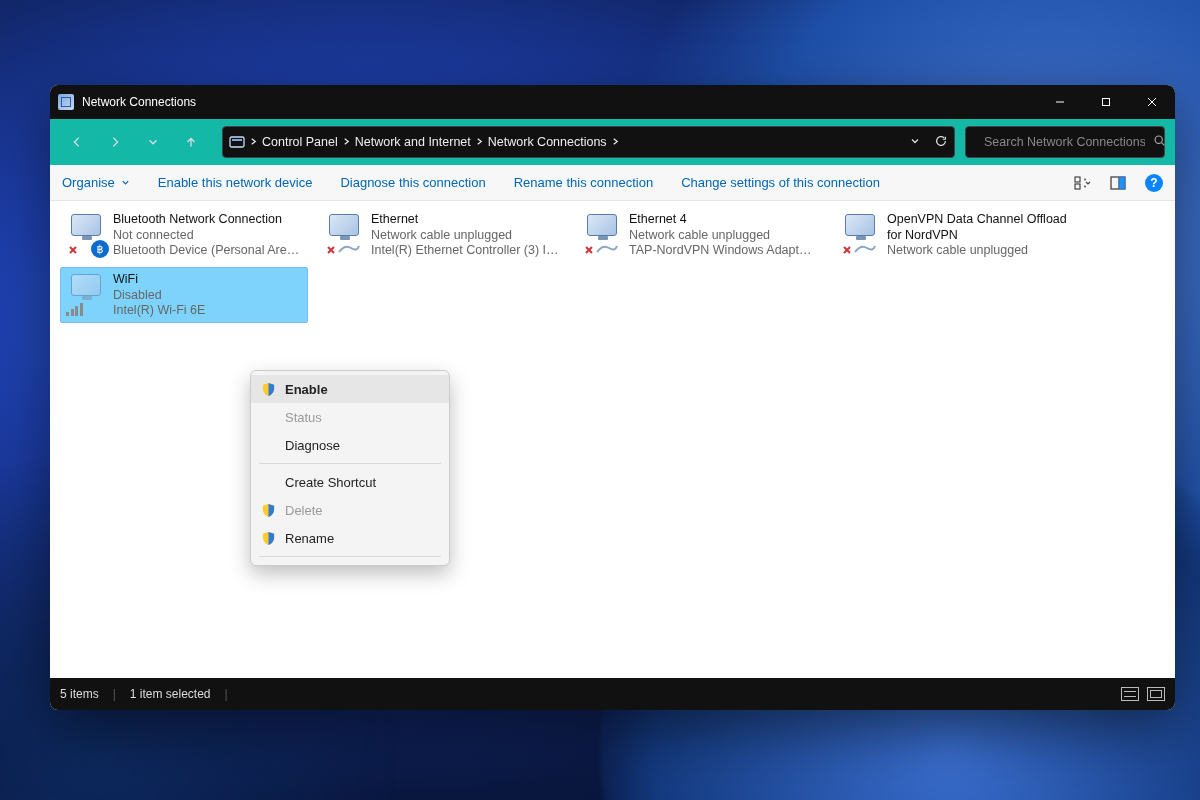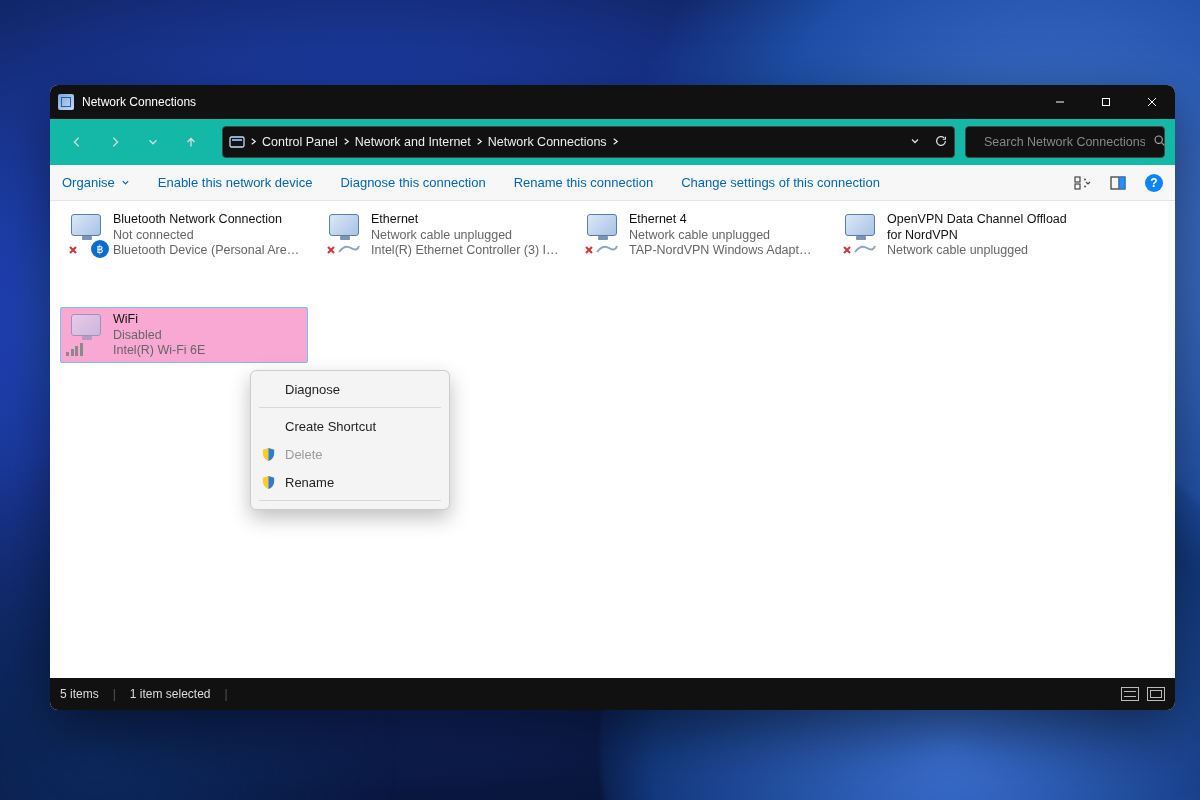--- a/index.html
+++ b/index.html
@@ -45,21 +45,21 @@
 .cmdbar .right { margin-left:auto; display:flex; align-items:center; gap:18px; color:#555; }
 .cmdbar .right .icn { width:18px; height:18px; display:flex; align-items:center; justify-content:center; }
 .help-icon { width:18px; height:18px; border-radius:50%; background:#0a84ff; color:#fff; font-size:12px; font-weight:bold; display:flex; align-items:center; justify-content:center; }
 
 .content { flex:1; background:#fff; position:relative; padding: 6px 10px; overflow:hidden; }
 .grid { display:flex; flex-wrap:wrap; gap: 4px 10px; align-content:flex-start; }
 .conn {
   width: 248px; height: 56px; display:flex; align-items:flex-start; padding:4px 6px;
   border:1px solid transparent; border-radius:2px; font-size:12.5px;
 }
-.conn.selected { background:#f9a8d4; border-color:#7abdf5;margin-top:40px; }
+.conn.selected { background:#7dd3fc; border-color:#7abdf5; }
 .conn-icon { width:40px; flex:0 0 40px; height:48px; position:relative; margin-right:6px; }
 .conn-icon .mon { position:absolute; left:4px; top:2px; width:30px; height:22px; border:1.5px solid #5a7da8; border-radius:3px; background:linear-gradient(135deg,#dbe8f7,#a8c3e4); }
 .conn-icon .mon::after{content:"";position:absolute;left:10px;bottom:-5px;width:10px;height:4px;background:#7a94b4;border-radius:1px;}
 .conn-icon .cable { position:absolute; left:12px; bottom:6px; width:24px; height:12px; }
 .conn-icon .cable svg { width:100%; height:100%; }
 .conn-icon .x { position:absolute; left:-1px; bottom:3px; width:14px; height:14px; color:#d13438; }
 .conn-icon .bt { position:absolute; right:-2px; bottom:2px; width:18px; height:18px; border-radius:50%; background:#0a6cce; color:#fff; display:flex;align-items:center;justify-content:center; font-size:11px; }
 .conn-icon .bars { position:absolute; left:-1px; bottom:4px; display:flex; gap:1.5px; align-items:flex-end; }
 .conn-icon .bars i { width:3px; background:#8a8a8a; display:block; }
 .conn-icon .bars i:nth-child(1){height:4px} .conn-icon .bars i:nth-child(2){height:7px} .conn-icon .bars i:nth-child(3){height:10px} .conn-icon .bars i:nth-child(4){height:13px}
@@ -309,20 +309,30 @@
         <div class="conn-text">
           <div class="name">WiFi</div>
           <div class="status">Disabled</div>
           <div class="dev">Intel(R) Wi-Fi 6E</div>
         </div>
       </div>
     </div>
   </div>
 
   <div class="context-menu">
+    <div class="cm-item hover">
+      <span class="shield"><svg viewBox="0 0 16 16">
+            <path d="M8 1 L14 3 V7 C14 11 11 14 8 15 C5 14 2 11 2 7 V3 Z" fill="#ffcb2b"></path>
+            <path d="M8 1 L14 3 V7 C14 11 11 14 8 15 V1 Z" fill="#2e7cd6"></path>
+          </svg></span>
+      <span>Enable</span>
+    </div>
+    <div class="cm-item disabled">
+        <span>Status</span>
+      </div>
     <div class="cm-item">
         <span>Diagnose</span>
       </div>
     <div class="cm-sep"></div>
     <div class="cm-item">
         <span>Create Shortcut</span>
       </div>
     <div class="cm-item disabled">
       <span class="shield"><svg viewBox="0 0 16 16">
             <path d="M8 1 L14 3 V7 C14 11 11 14 8 15 C5 14 2 11 2 7 V3 Z" fill="#ffcb2b"></path>

